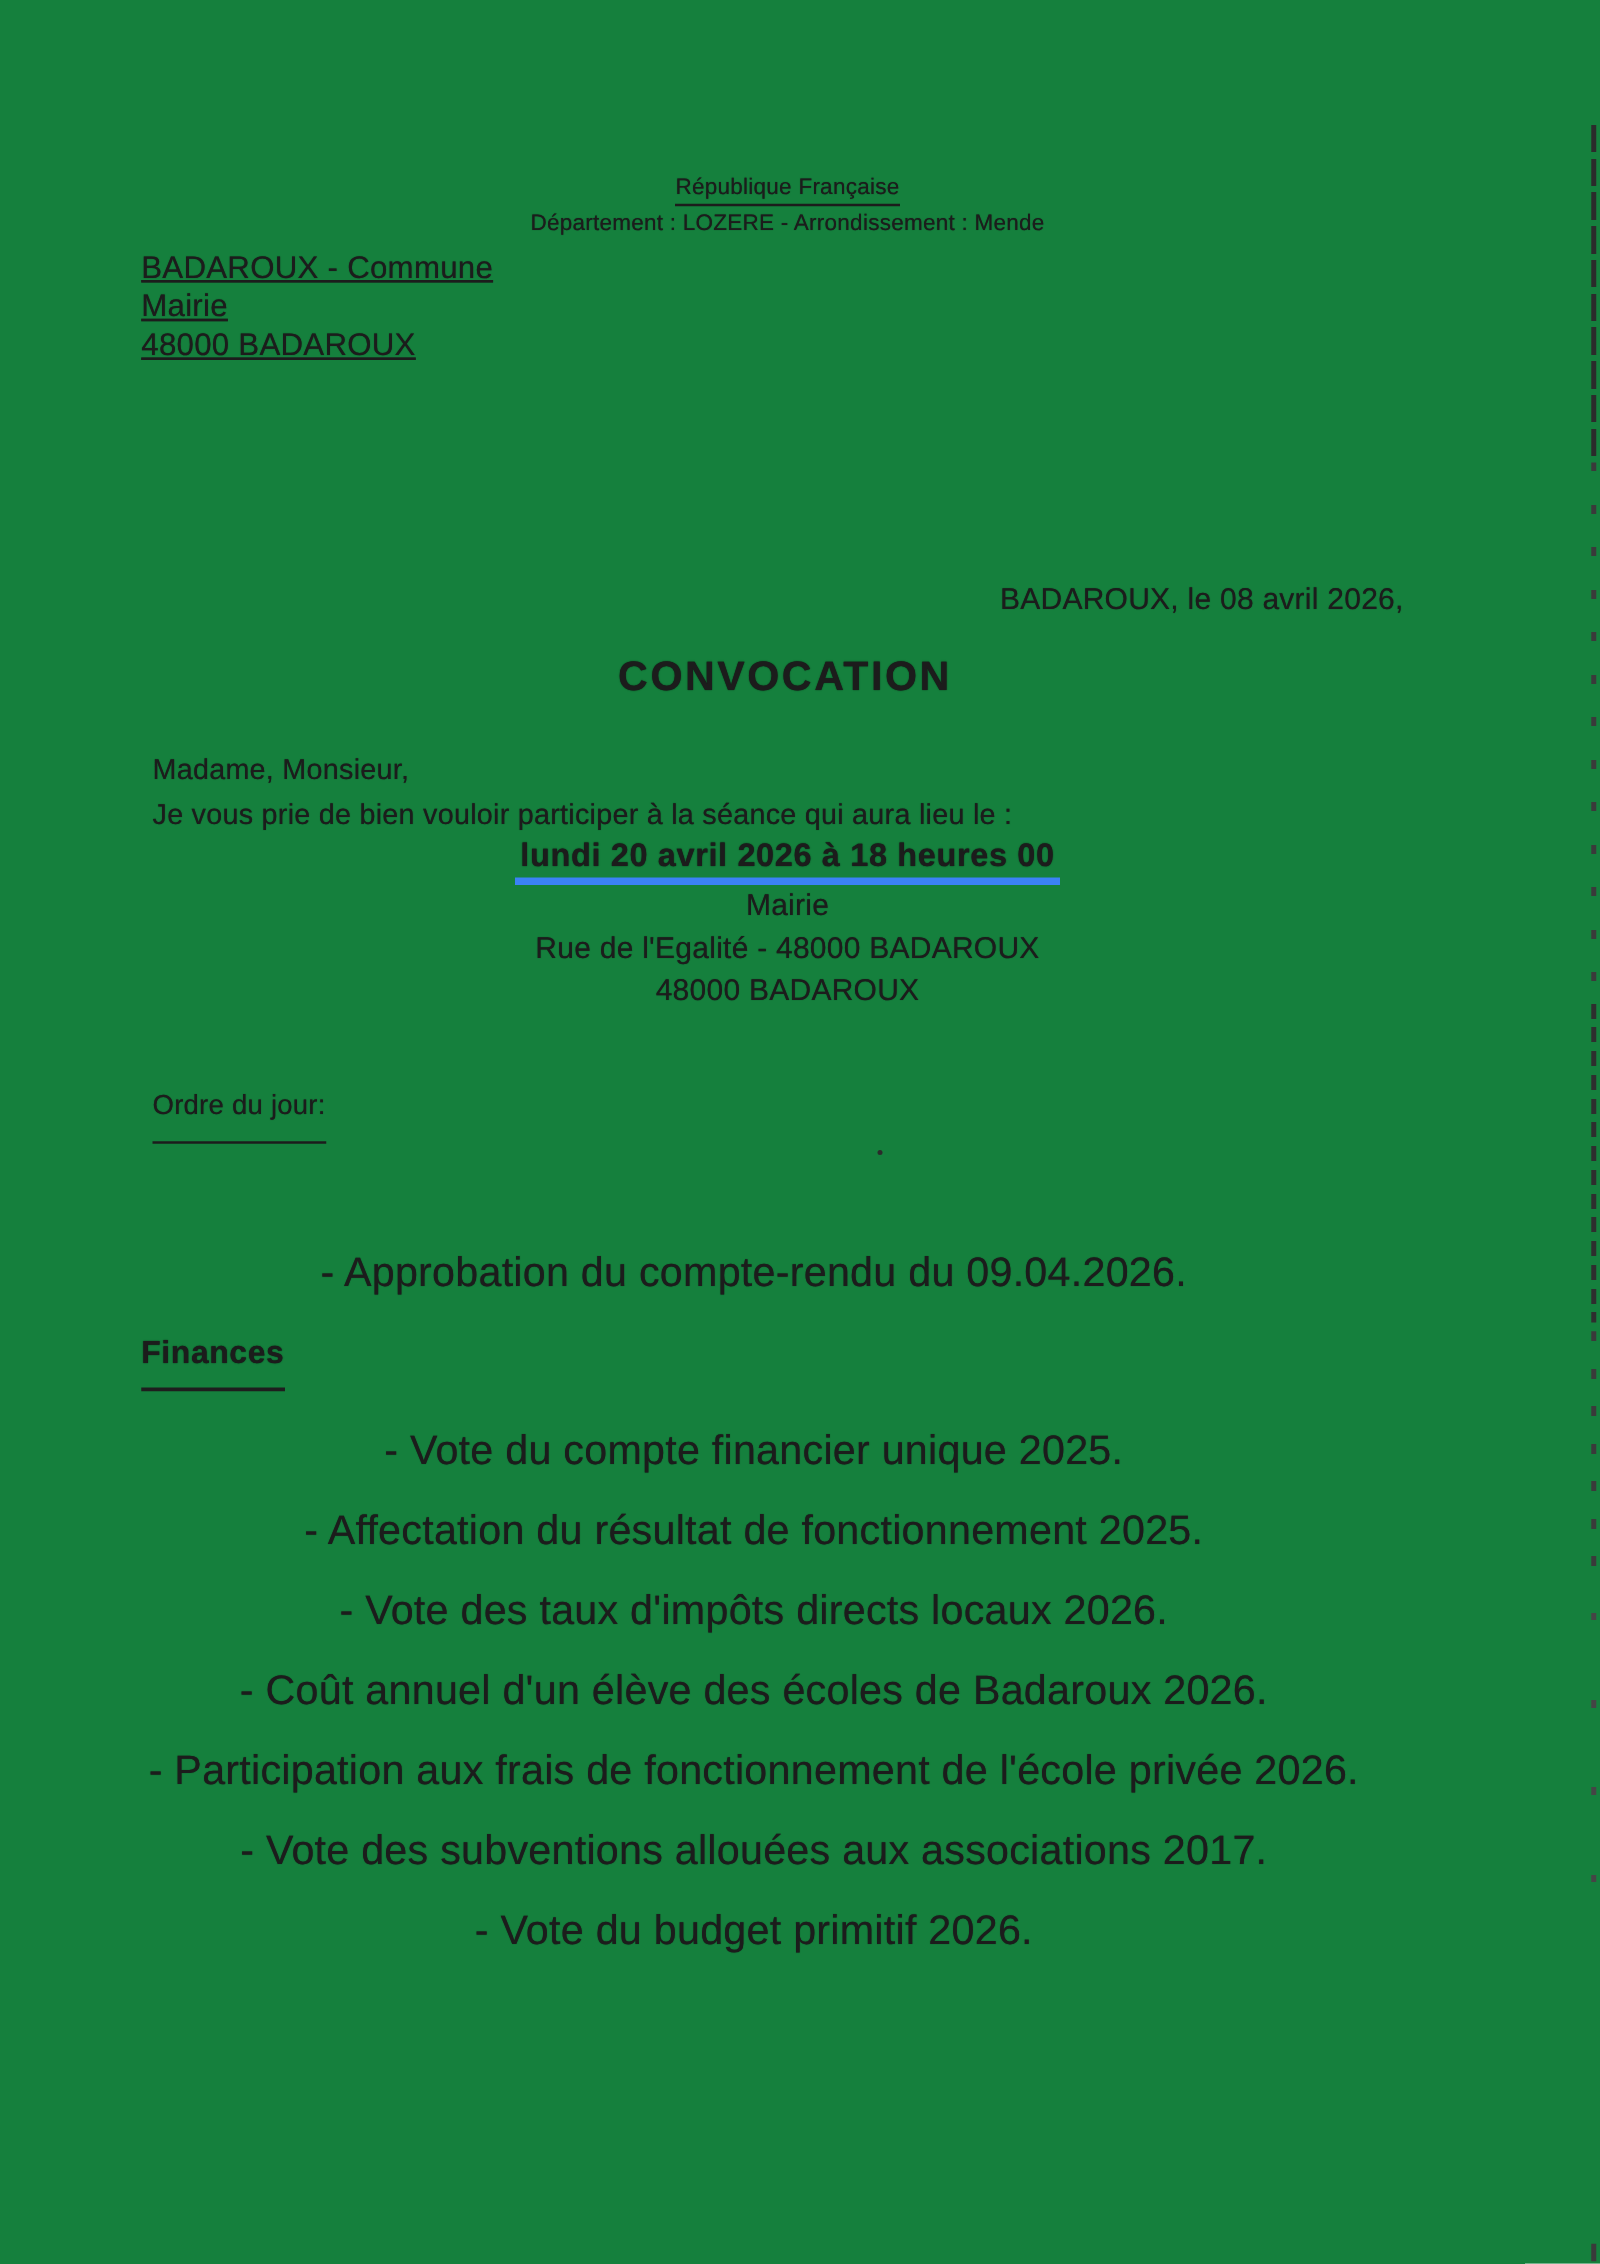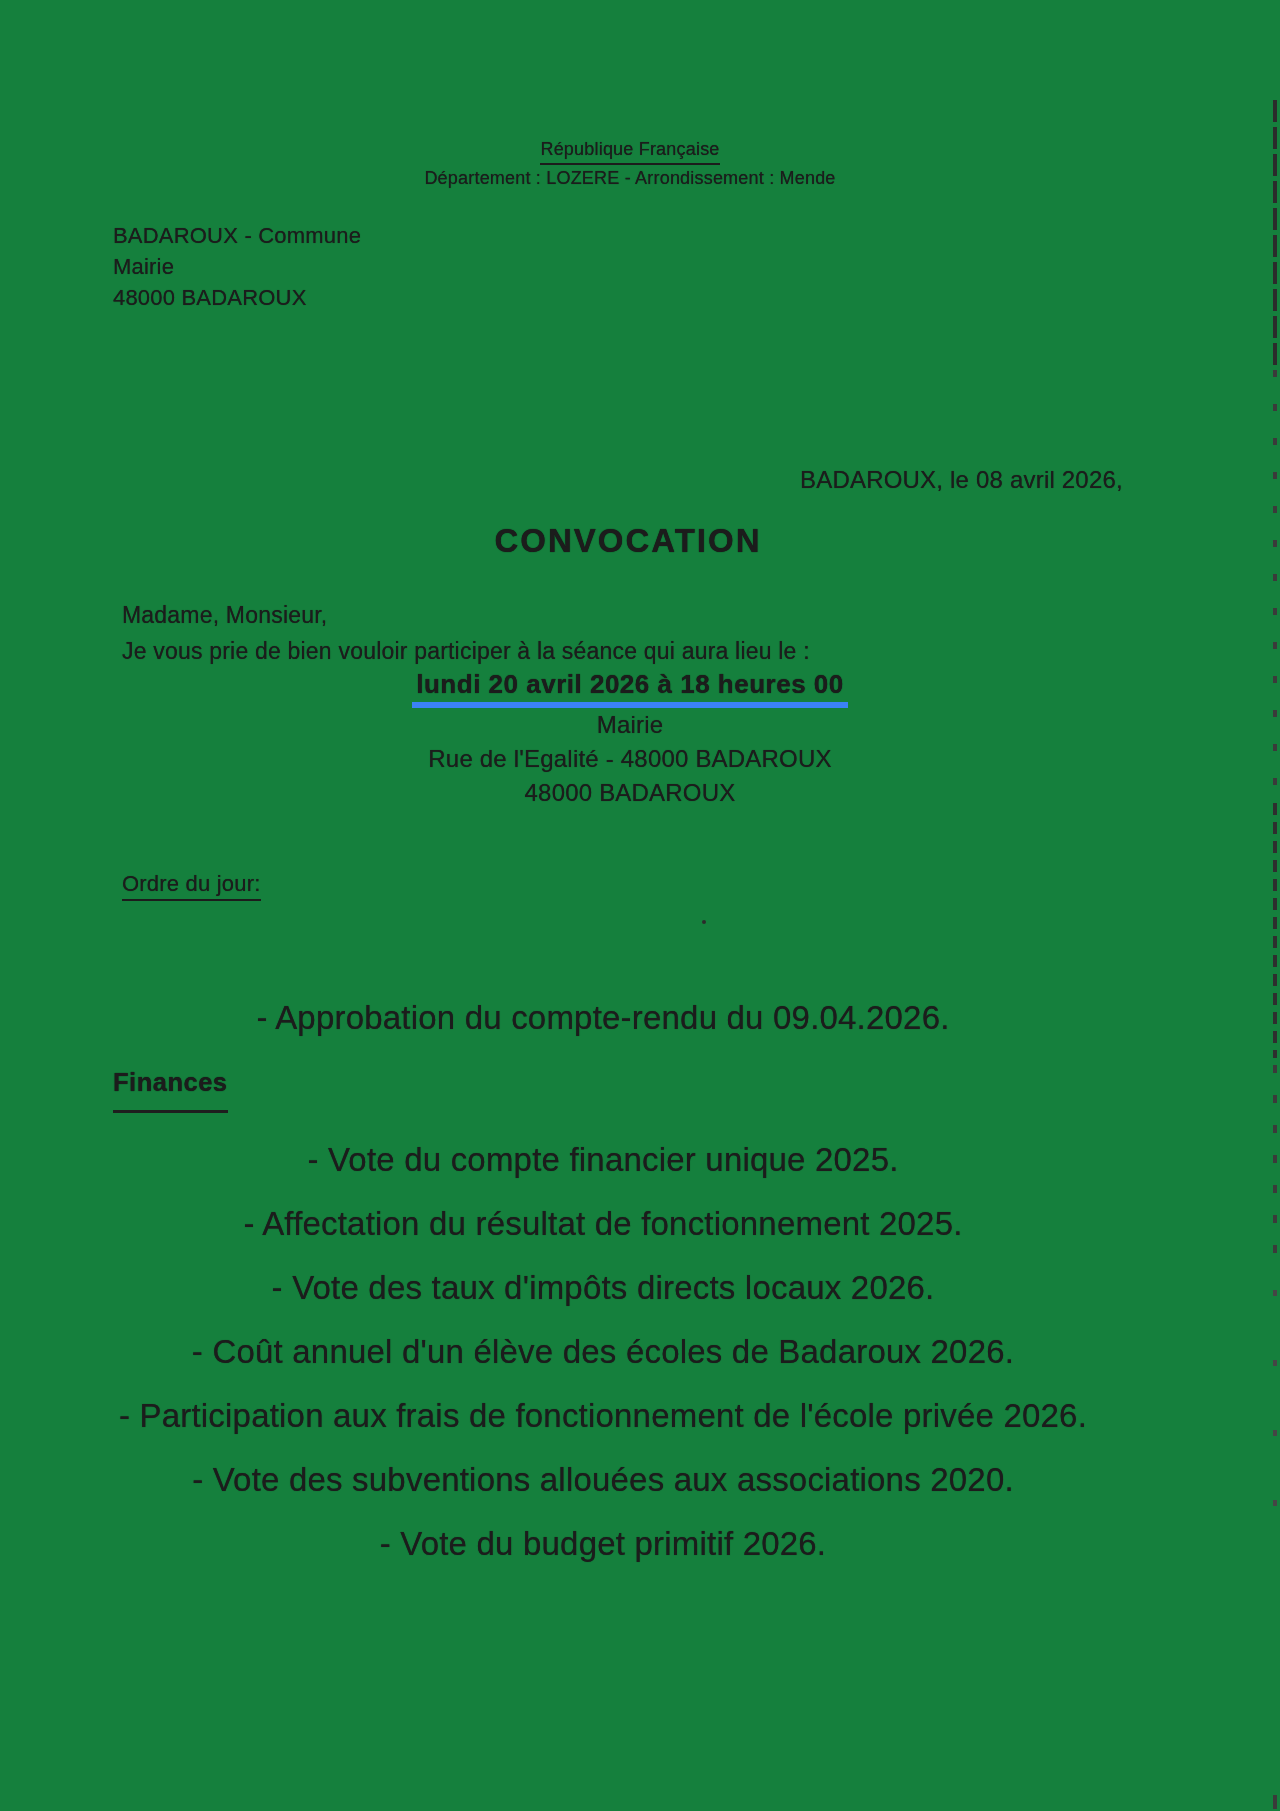--- a/index.html
+++ b/index.html
@@ -31,24 +31,25 @@
     line-height: 26px;
   }
   .doc-header .u {
     display: inline-block;
     border-bottom: 2px solid #1c1c1c;
     padding-bottom: 1px;
   }
   
   .sender {
     position: absolute;
-    top: 220px;
+    top: 199px;
     left: 113px;
-    font-size: 22px;
+    font-size: 25px;
     line-height: 31px;
+    text-decoration: underline;
   }
   
   .dateline {
     position: absolute;
     top: 466px;
     left: 800px;
     font-size: 24px;
   }
   
   .doc-title {
@@ -98,21 +99,21 @@
   
   .agenda-label {
     position: absolute;
     top: 871px;
     left: 122px;
     font-size: 22px;
   }
   .agenda-label .u {
     display: inline-block;
     border-bottom: 2.5px solid #1c1c1c;
-    padding-bottom: 2px;
+    padding-bottom: 16px;
   }
   
   .agenda {
     position: absolute;
     top: 1001px;
     left: 113px;
     width: 980px;
   }
   .agenda p {
     margin: 0 0 30px 0;
@@ -206,21 +207,21 @@
   <div class="agenda-label txt"><span class="u">Ordre du jour:</span></div>
 
   <div class="agenda txt">
     <p>- Approbation du compte-rendu du 09.04.2026.</p>
     <div class="section-heading"><span class="u">Finances</span></div>
     <p>- Vote du compte financier unique 2025.</p>
     <p>- Affectation du résultat de fonctionnement 2025.</p>
     <p>- Vote des taux d'impôts directs locaux 2026.</p>
     <p>- Coût annuel d'un élève des écoles de Badaroux 2026.</p>
     <p>- Participation aux frais de fonctionnement de l'école privée 2026.</p>
-    <p>- Vote des subventions allouées aux associations 2020.</p>
+    <p>- Vote des subventions allouées aux associations 2017.</p>
     <p>- Vote du budget primitif 2026.</p>
   </div>
 
   <div class="scan-line seg1"></div>
   <div class="scan-line seg2"></div>
   <div class="scan-line seg3"></div>
   <div class="scan-line seg4"></div>
   <div class="scan-line seg5"></div>
   <div class="scan-line seg6"></div>
   <div class="scan-dot"></div>

